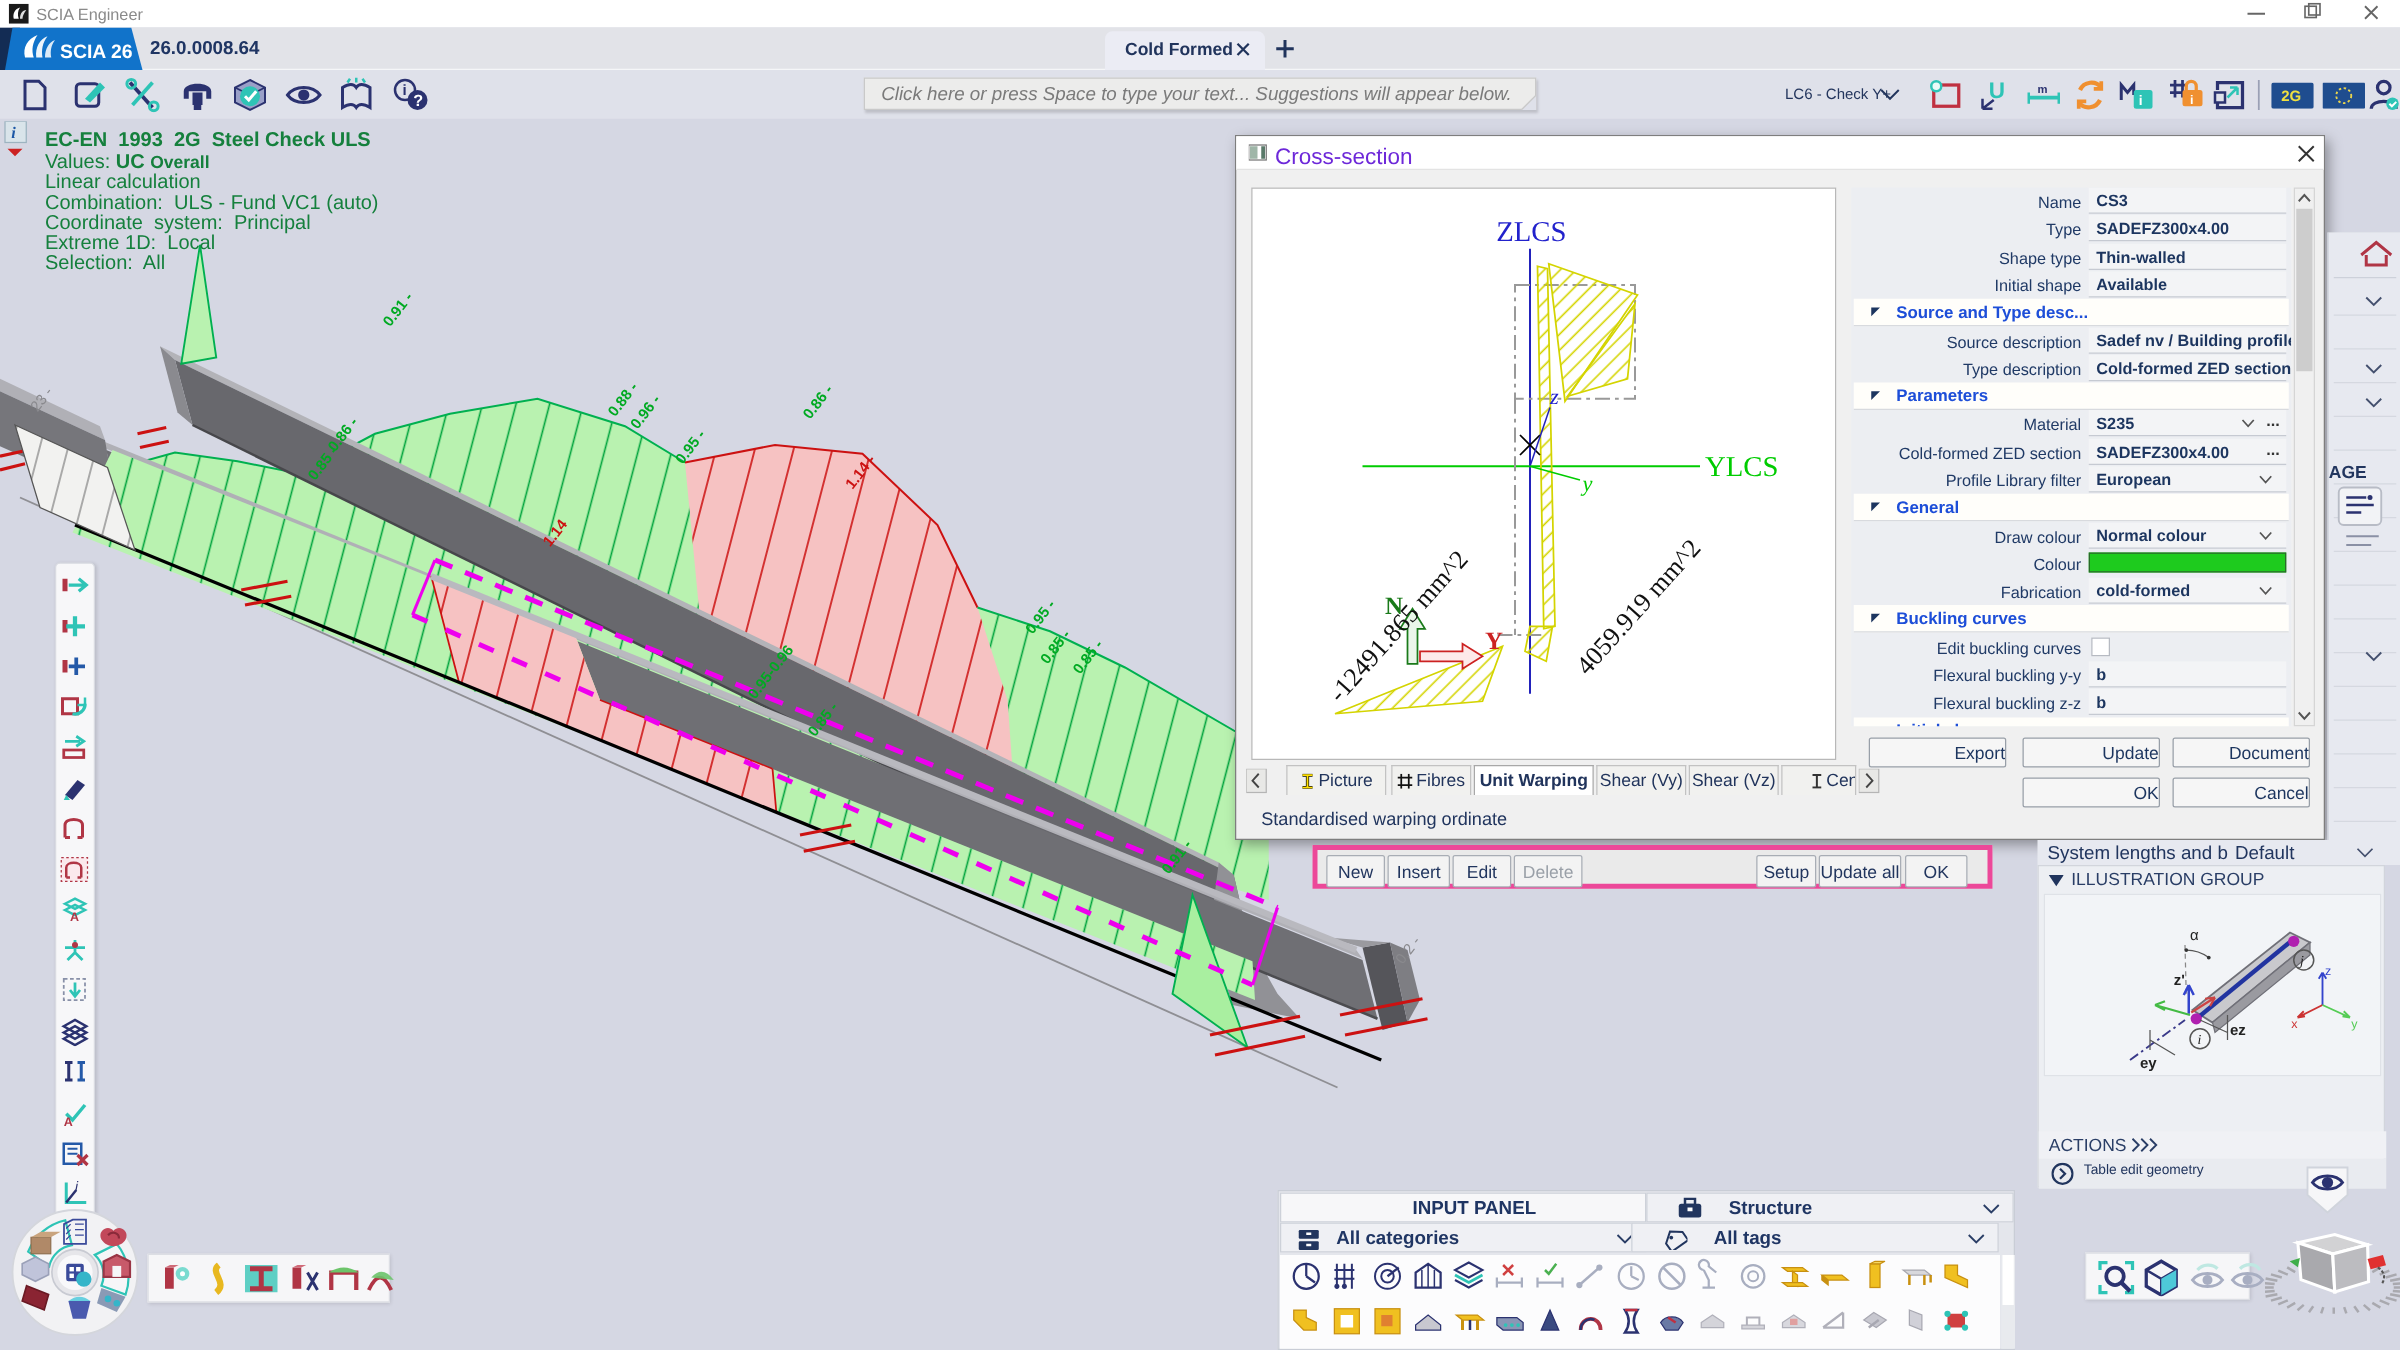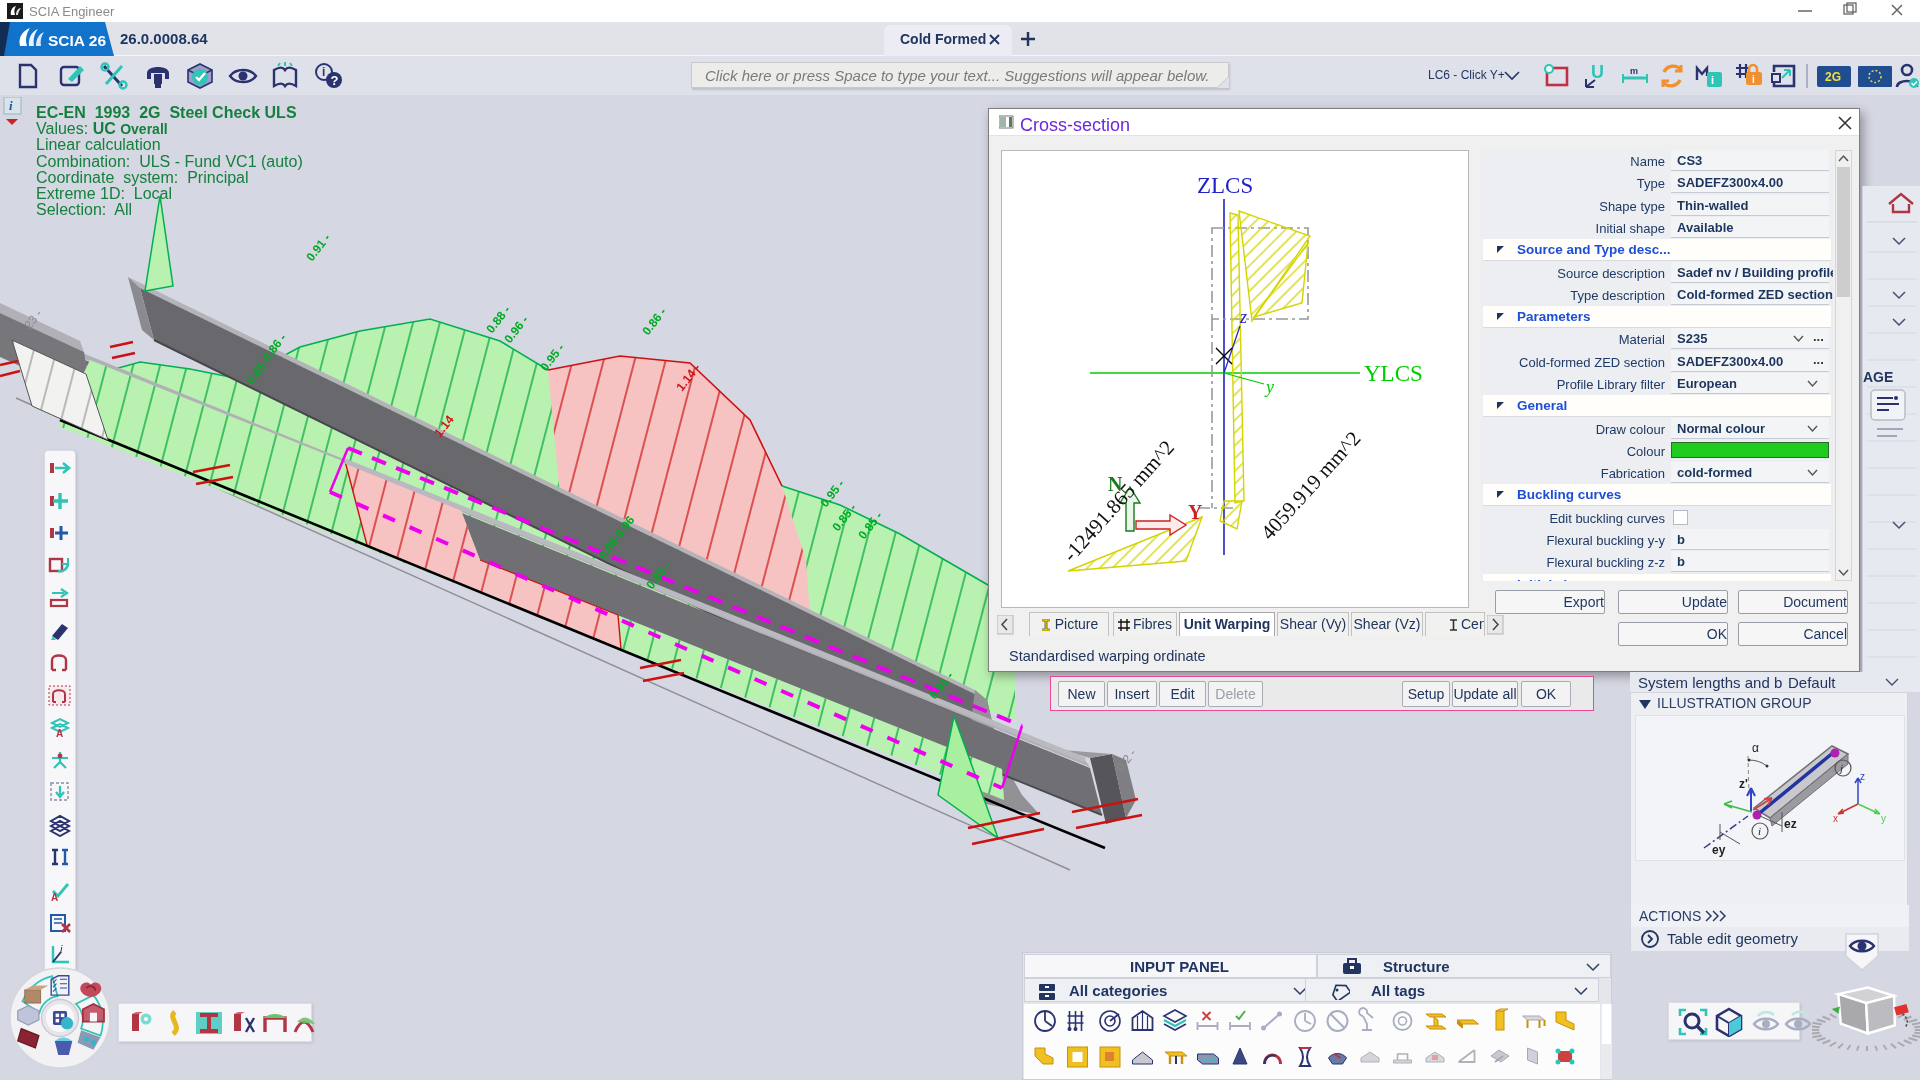--- a/index.html
+++ b/index.html
@@ -26,21 +26,21 @@
 .pfield{position:absolute;left:190px;top:0;width:158px;height:21px;background:#f3f4f6;border-bottom:1px solid #c6cad2;}
 .pval{position:absolute;left:196px;top:3px;font-size:13px;font-weight:bold;color:#1c355f;white-space:nowrap;}
 .phead{position:absolute;left:2px;width:348px;height:22px;background:#fffefa;border-bottom:1px solid #d8dade;}
 .phead span{position:absolute;left:34px;top:3px;font-size:13.5px;font-weight:bold;color:#1d4ed8;}
 .ptri{position:absolute;left:14px !important;top:8px;width:0;height:0;border-left:7px solid #1c355f;border-bottom:7px solid transparent;}
 .dots{position:absolute;top:1px;font-size:13px;font-weight:bold;color:#333;}
 .dbtn{position:absolute;width:110px;height:24px;background:#f6f6f6;border:1px solid #989fa8;border-radius:2px;text-align:right;font-size:14px;color:#1c355f;line-height:22px;}
 
 .ptab{position:absolute;top:503px;height:24px;background:#f3f3f1;border:1px solid #c2c2c2;border-bottom:none;font-size:15px;color:#21345c;text-align:center;white-space:nowrap;overflow:hidden;}
 
-#mgr{left:1050px;top:676px;width:544px;height:35px;background:#eaeaea;border:1px solid #ec4899;}
+#mgr{left:1050px;top:676px;width:544px;height:35px;background:#eaeaea;border:4px solid #ec4899;}
 .mbtn{position:absolute;top:4px;height:26px;background:#f3f3f3;border:1px solid #a8adb5;border-radius:2px;font-size:14px;color:#21355e;text-align:center;line-height:24px;white-space:nowrap;}
 
 #rsliver{left:1862px;top:186px;width:58px;height:486px;background:#e7e9f0;border-left:1px solid #cdd1da;}
 #sysrow{left:1630px;top:672px;width:290px;height:20px;background:#e7e9f0;}
 #illpanel{left:1630px;top:692px;width:278px;height:258px;background:#edeff3;border:1px solid #d2d5dc;}
 #illimg{position:absolute;left:4px;top:22px;width:270px;height:146px;background:#f2f4f7;border:1px solid #dfe2e7;}
 #actrow{position:absolute;left:0px;top:212px;width:278px;height:22px;background:#f0f1f5;}
 #tegrow{position:absolute;left:0px;top:234px;width:278px;height:24px;background:#e9ebf0;}
 
 #inppanel{left:1022px;top:952px;width:590px;height:128px;background:#e4e6ec;border:1px solid #c9cdd6;}
@@ -197,21 +197,21 @@
     </svg>
 </div>
 <div class="abs" id="toolbar"></div>
 <div class="abs" id="searchbox">
     <span>Click here or press Space to type your text... Suggestions will appear below.</span>
 <svg class="abs" style="right:-1px;top:-1px" width="12" height="26">
       <path d="M0 26 L12 14 L12 26 Z" fill="#dfe1ea"></path>
       <path d="M0 26 L12 14" stroke="#c9c9c9" stroke-width="1"></path>
     </svg>
   </div>
-<span class="abs" id="lc6">LC6 - Click Y+</span>
+<span class="abs" id="lc6">LC6 - Check Y+</span>
 <svg class="abs" style="left:1504px;top:71px" width="16" height="10">
     <path d="M1 1 L8 8 L15 1" stroke="#24365e" stroke-width="1.6" fill="none"></path>
   </svg>
 
 <div class="abs" id="tbicons">
 <svg class="abs" style="left:15px;top:63px" width="26" height="26">
       <path d="M5 2 H16 L21 7 V24 H5 Z" fill="none" stroke="#2b3270" stroke-width="2.4"></path>
     </svg>
 <svg class="abs" style="left:58px;top:63px" width="28" height="26">
       <rect x="3" y="4" width="18" height="18" rx="3" fill="none" stroke="#2b3270" stroke-width="2.4"></rect>
@@ -683,21 +683,21 @@
       <span class="abs" style="left:8px;top:3px;font-size:14px;color:#2a3e66;">ACTIONS</span>
     <svg class="abs" style="left:74px;top:5px" width="26" height="12">
         <path d="M1 1 L6 6 L1 11 M8 1 L13 6 L8 11 M15 1 L20 6 L15 11" stroke="#2a3e66" stroke-width="1.5" fill="none"></path>
       </svg>
   </div>
   <div id="tegrow">
     <svg class="abs" style="left:10px;top:3px" width="18" height="18">
         <circle cx="9" cy="9" r="8" fill="none" stroke="#21355e" stroke-width="1.8"></circle>
         <path d="M7 5 L11 9 L7 13" stroke="#21355e" stroke-width="1.8" fill="none"></path>
       </svg>
-    <span class="abs" style="left:36px;top:3px;font-size:15px;color:#21355e;">Table edit geometry</span>
+    <span class="abs" style="left:36px;top:3px;font-size:11px;color:#21355e;">Table edit geometry</span>
   </div>
 </div>
 
 <div class="abs" id="inppanel">
   <div class="ipcell" style="left:1px;top:1px;width:293px;background:#f7f7f9;">
       <span class="iptxt" style="left:105px;top:3px;">INPUT PANEL</span>
     </div>
   <div class="ipcell" style="left:294px;top:1px;width:294px;">
     <svg class="abs" style="left:24px;top:3px" width="20" height="17">
         <rect x="1" y="5" width="18" height="11" rx="2" fill="#21355e"></rect>

